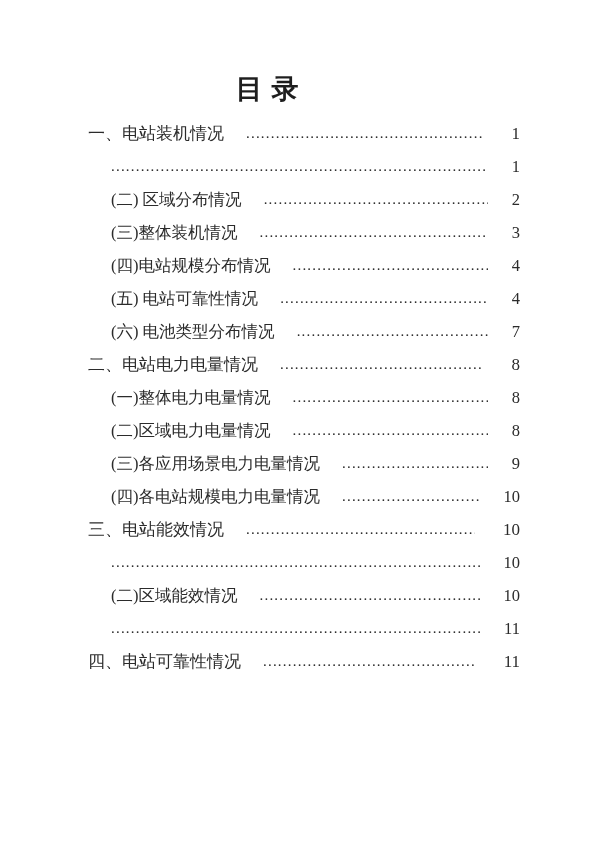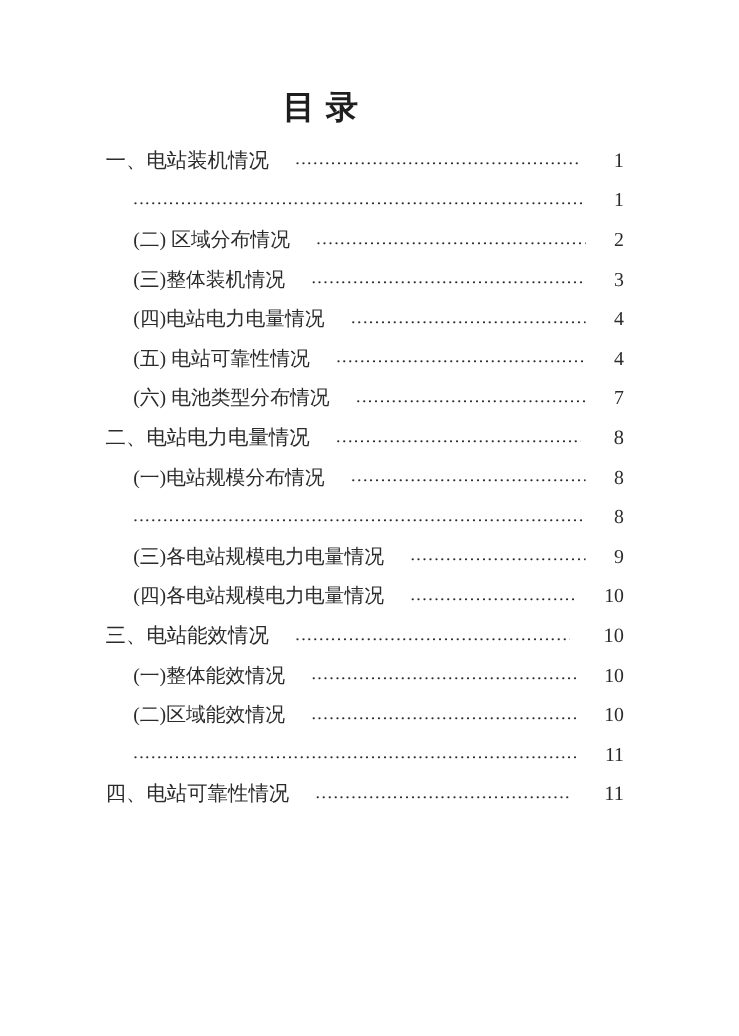--- a/index.html
+++ b/index.html
@@ -72,65 +72,65 @@
     <span class="toc-label">(二) 区域分布情况</span>
     <span class="toc-leader">................................................................................................................................................................</span>
     <span class="toc-page">2</span>
   </div>
       <div class="toc-row level-2">
     <span class="toc-label">(三)整体装机情况</span>
     <span class="toc-leader">................................................................................................................................................................</span>
     <span class="toc-page">3</span>
   </div>
       <div class="toc-row level-2">
-    <span class="toc-label">(四)电站电力电量情况</span>
+    <span class="toc-label">(四)电站规模分布情况</span>
     <span class="toc-leader">................................................................................................................................................................</span>
     <span class="toc-page">4</span>
   </div>
       <div class="toc-row level-2">
     <span class="toc-label">(五) 电站可靠性情况</span>
     <span class="toc-leader">................................................................................................................................................................</span>
     <span class="toc-page">4</span>
   </div>
       <div class="toc-row level-2">
     <span class="toc-label">(六) 电池类型分布情况</span>
     <span class="toc-leader">................................................................................................................................................................</span>
     <span class="toc-page">7</span>
   </div>
       <div class="toc-row level-1">
     <span class="toc-label">二、电站电力电量情况</span>
     <span class="toc-leader">................................................................................................................................................................</span>
     <span class="toc-page">8</span>
   </div>
       <div class="toc-row level-2">
-    <span class="toc-label">(一)电站规模分布情况</span>
+    <span class="toc-label">(一)整体电力电量情况</span>
     <span class="toc-leader">................................................................................................................................................................</span>
     <span class="toc-page">8</span>
   </div>
       <div class="toc-row level-2">
+    <span class="toc-label">(二)区域电力电量情况</span>
     <span class="toc-leader">................................................................................................................................................................</span>
     <span class="toc-page">8</span>
   </div>
       <div class="toc-row level-2">
-    <span class="toc-label">(三)各电站规模电力电量情况</span>
+    <span class="toc-label">(三)各应用场景电力电量情况</span>
     <span class="toc-leader">................................................................................................................................................................</span>
     <span class="toc-page">9</span>
   </div>
       <div class="toc-row level-2">
     <span class="toc-label">(四)各电站规模电力电量情况</span>
     <span class="toc-leader">................................................................................................................................................................</span>
     <span class="toc-page">10</span>
   </div>
       <div class="toc-row level-1">
     <span class="toc-label">三、电站能效情况</span>
     <span class="toc-leader">................................................................................................................................................................</span>
     <span class="toc-page">10</span>
   </div>
       <div class="toc-row level-2">
-    <span class="toc-label">(一)整体能效情况</span>
     <span class="toc-leader">................................................................................................................................................................</span>
     <span class="toc-page">10</span>
   </div>
       <div class="toc-row level-2">
     <span class="toc-label">(二)区域能效情况</span>
     <span class="toc-leader">................................................................................................................................................................</span>
     <span class="toc-page">10</span>
   </div>
       <div class="toc-row level-2">
     <span class="toc-leader">................................................................................................................................................................</span>

